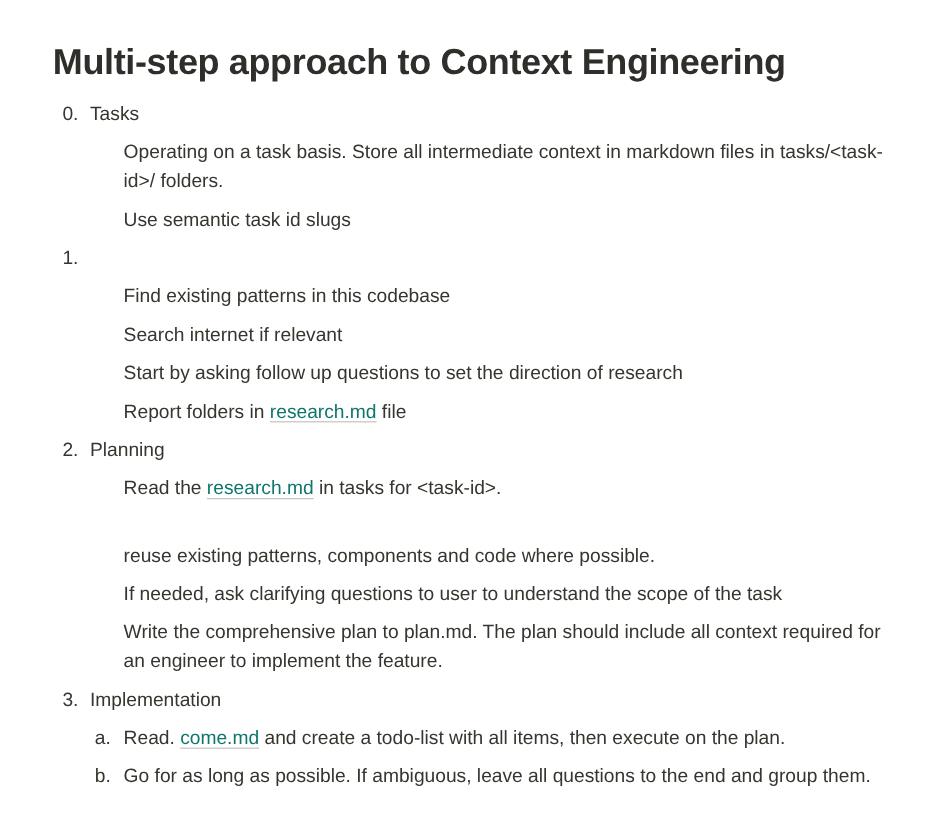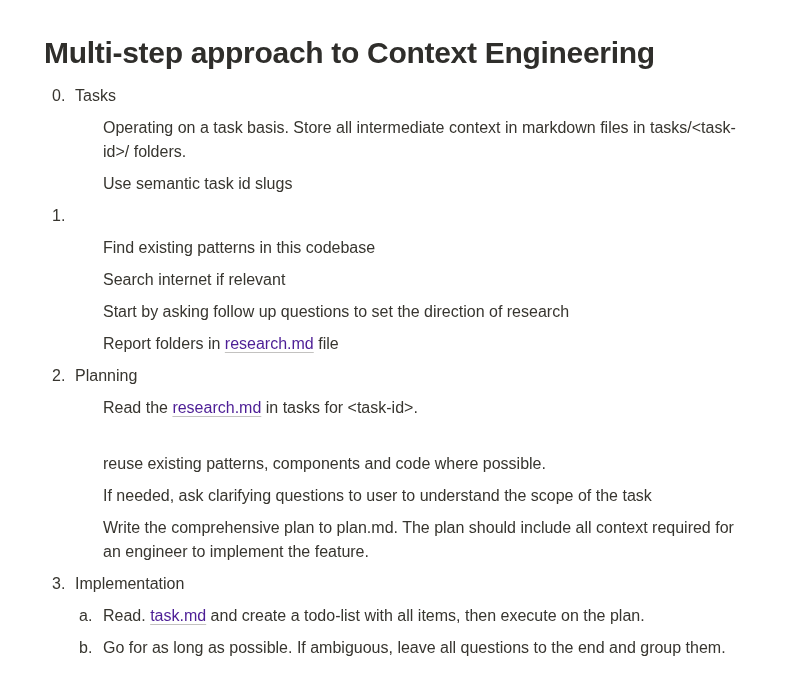--- a/index.html
+++ b/index.html
@@ -44,21 +44,21 @@
   .row-letter { margin-left: 35px; }
   .row-letter .marker { width: 24px; flex-shrink: 0; }
   .dot {
     width: 5px;
     height: 5px;
     border-radius: 50%;
     background: #37352f;
     margin-top: 10px;
   }
   .link {
-    color: #4c1d95;
+    color: #0f766e;
     text-decoration: underline;
     text-decoration-color: rgba(55,53,47,0.3);
     text-decoration-thickness: 1px;
     text-underline-offset: 3px;
     cursor: pointer;
   }
 </style>
 </head>
 <body>
 
@@ -130,21 +130,21 @@
     <div class="content"><span>Write the comprehensive plan to plan.md. The plan should include all context required for</span><br><span>an engineer to implement the feature.</span></div>
   </div>
 
   <div class="block row-num">
     <span class="marker">3.</span>
     <div class="content"><span>Implementation</span></div>
   </div>
 
   <div class="block row-letter">
     <span class="marker">a.</span>
-    <div class="content"><span>Read. </span><span class="link">task.md</span><span> and create a todo-list with all items, then execute on the plan.</span></div>
+    <div class="content"><span>Read. </span><span class="link">come.md</span><span> and create a todo-list with all items, then execute on the plan.</span></div>
   </div>
 
   <div class="block row-letter">
     <span class="marker">b.</span>
     <div class="content"><span>Go for as long as possible. If ambiguous, leave all questions to the end and group them.</span></div>
   </div>
 
 </div>
 
 </body></html>

